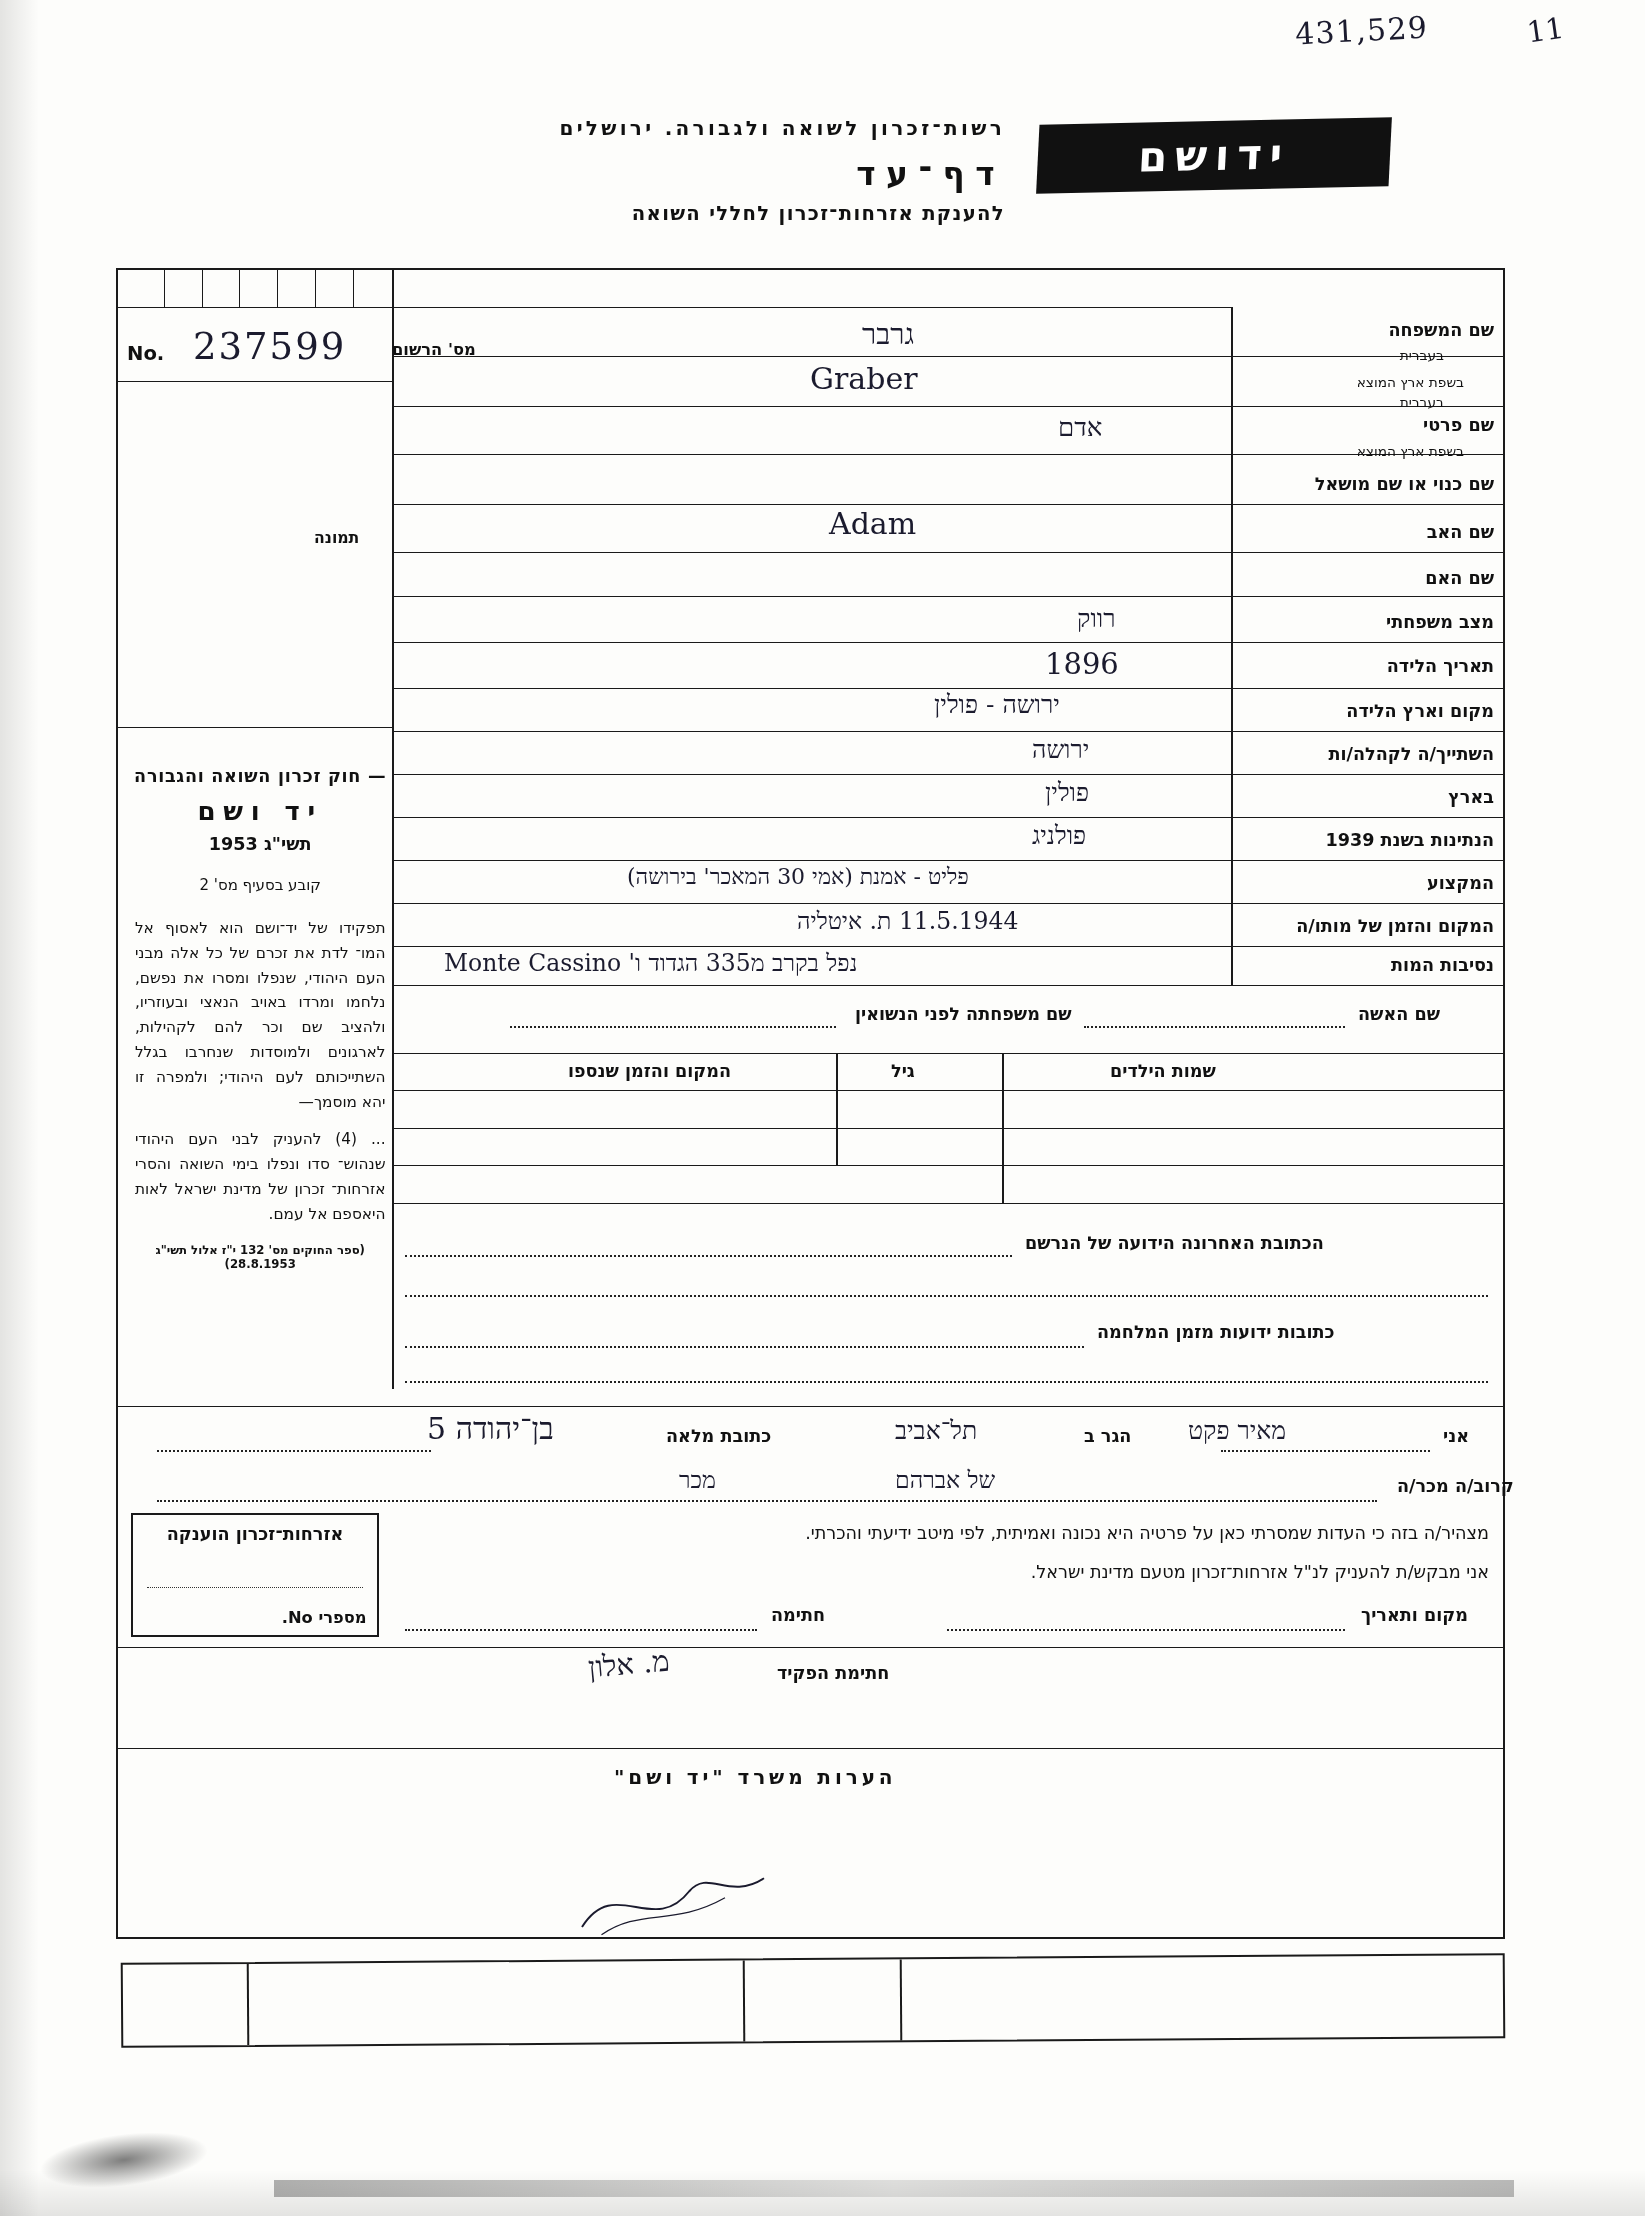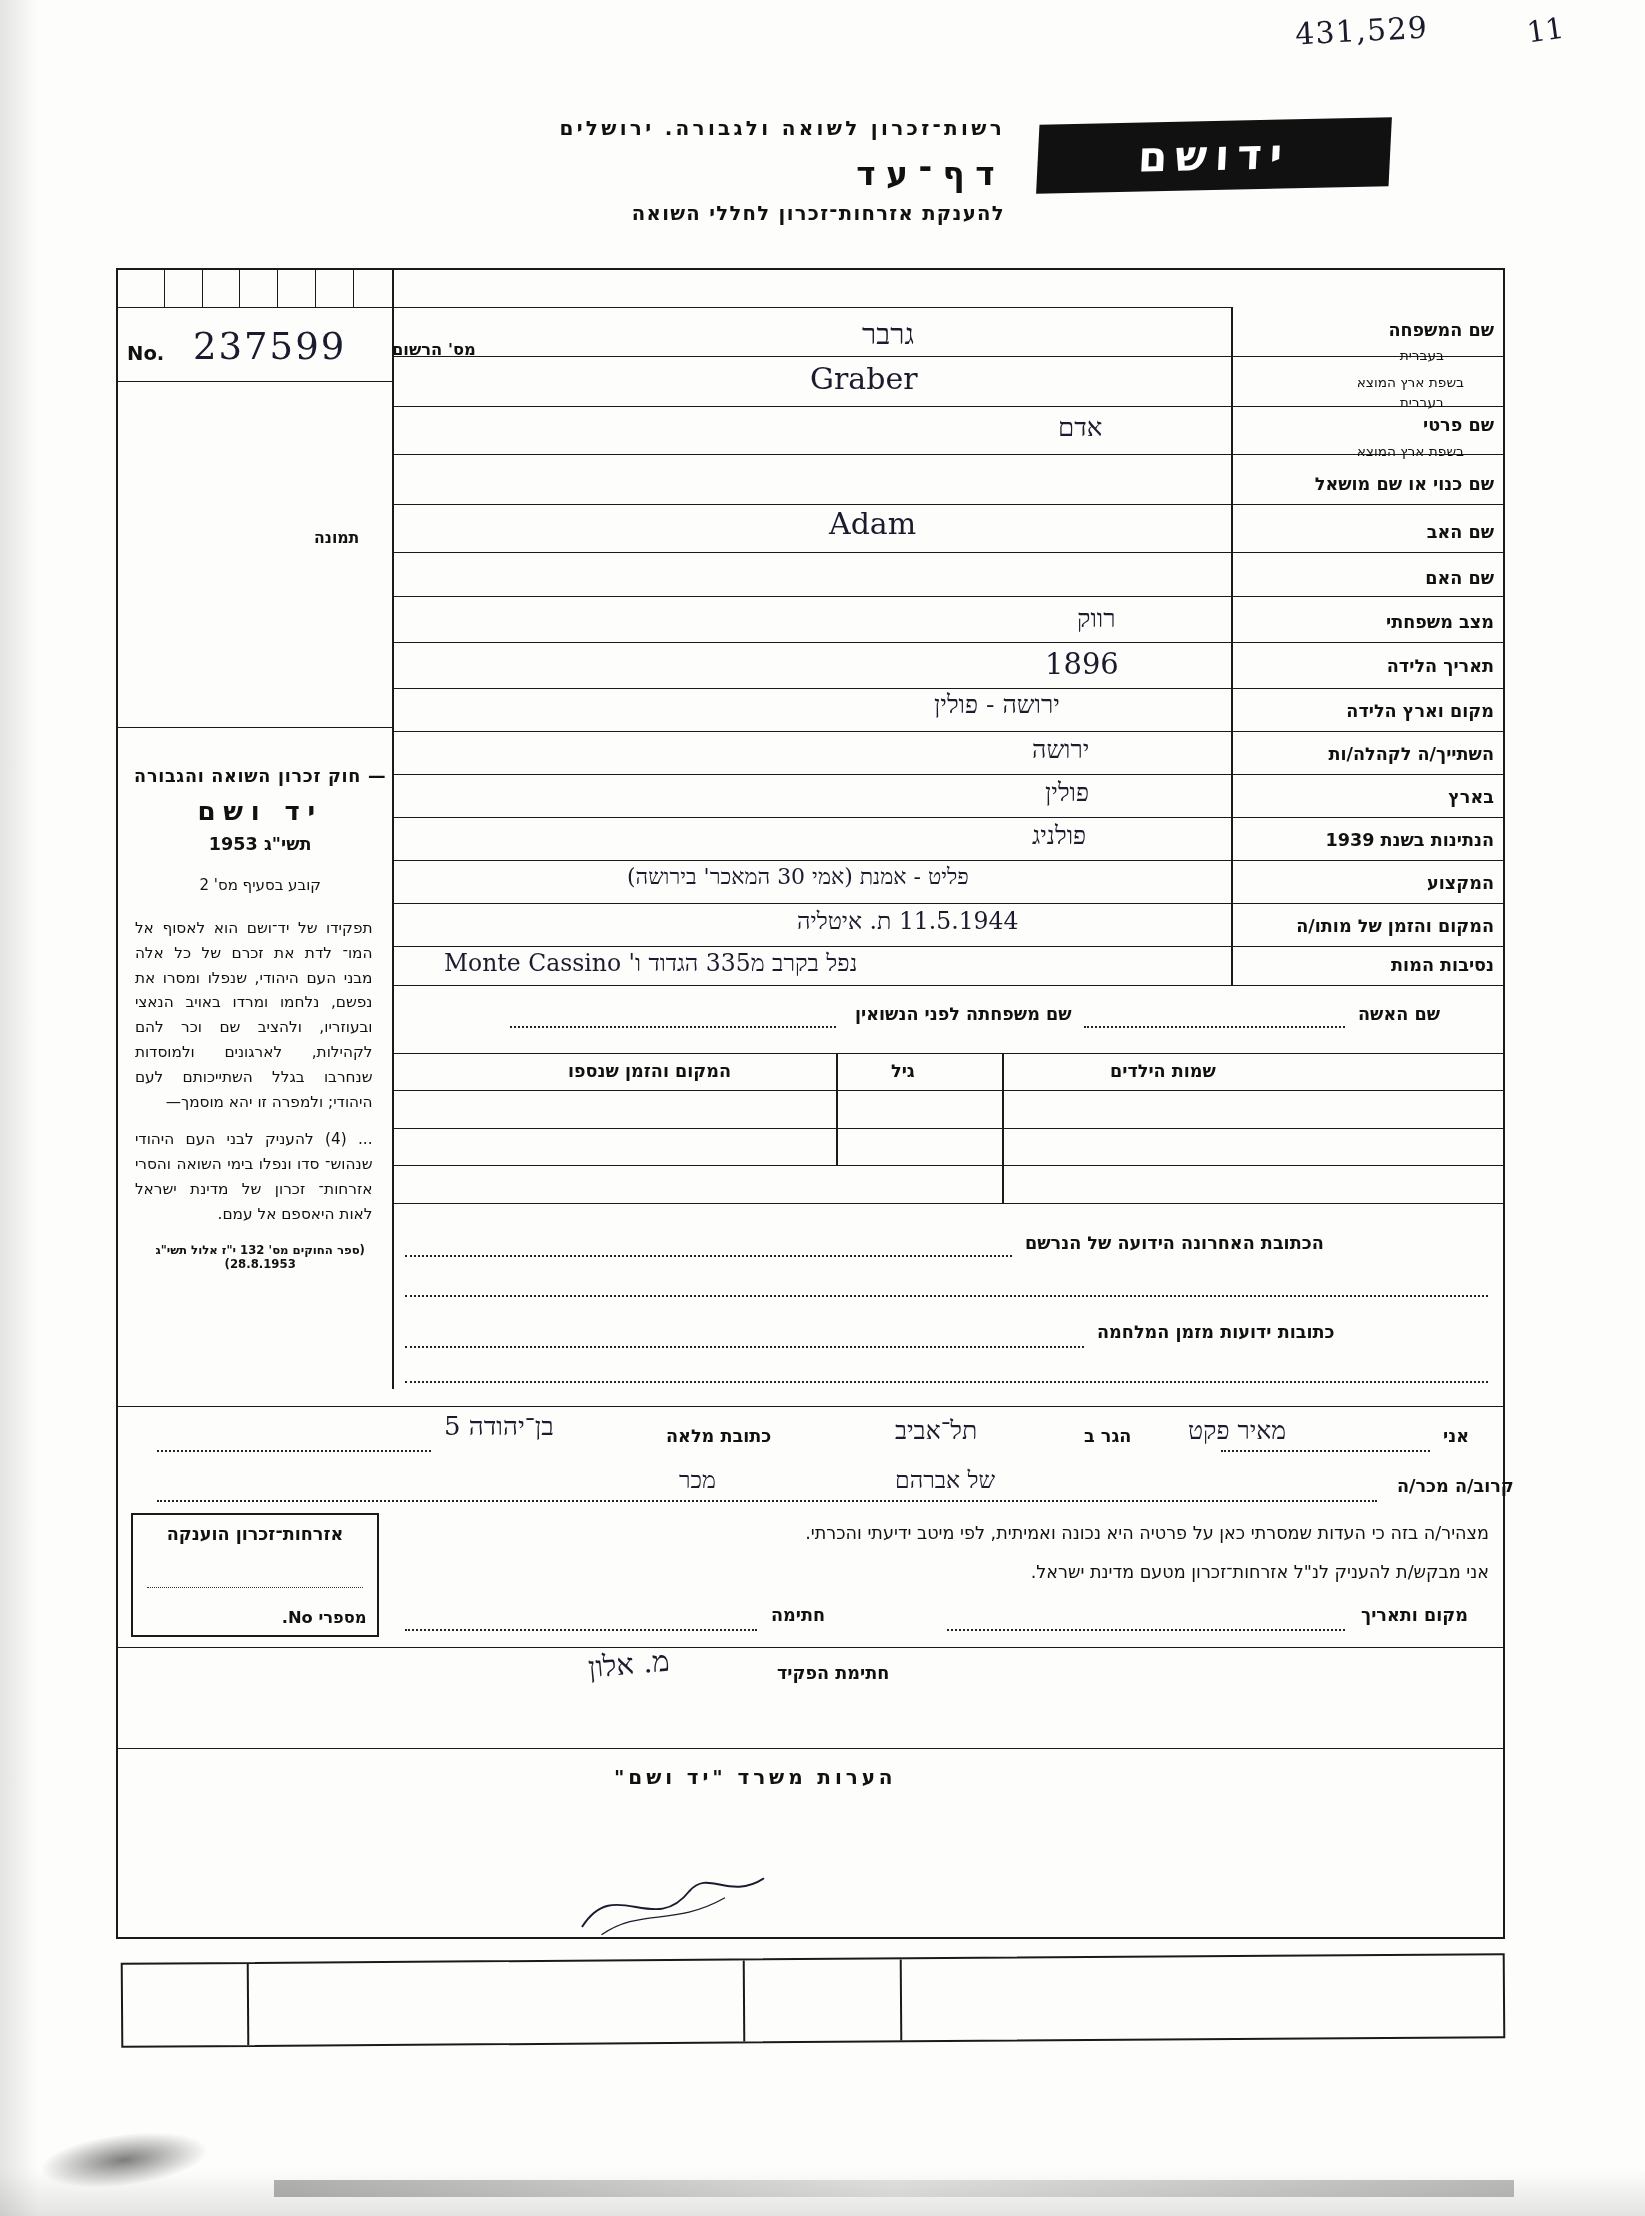--- a/index.html
+++ b/index.html
@@ -236,21 +236,21 @@
     margin-top: 22px;
   }
   #law-body {
     margin-top: 22px;
     font-size: 15.3px;
     line-height: 1.62;
     text-align: justify;
     direction: rtl;
     padding: 0 5.2px;
   }
-  #law-body p { margin: 0 13px 13px 0; }
+  #law-body p { margin: 0 0 13px 0; }
   #law-ref {
     margin-top: 17px;
     font-size: 11.7px;
     font-weight: bold;
     text-align: center;
   }
 
   
   .entry {
     position: absolute;
@@ -509,21 +509,21 @@
     <div class="dotline" style="left:287px; top:1076px; width:679px;"></div>
     <div class="dotline" style="left:287px; top:1111px; width:1083px;"></div>
 
     <div class="hline" style="left:0; top:1136px; width:1385px;"></div>
 
     <div class="botline" style="left:1325px; top:1156px;">אני</div>
     <div class="entry-heb hand" style="left:1070px; top:1146px; font-size:25px;">מאיר פקט</div>
     <div class="botline" style="left:966px; top:1156px;">הגר ב</div>
     <div class="entry-heb hand" style="left:777px; top:1146px; font-size:25px;">תל־אביב</div>
     <div class="botline" style="left:548px; top:1156px;">כתובת מלאה</div>
-    <div class="entry-heb hand" style="left:326px; top:1141px; font-size:26px;text-align:right;">בן־יהודה 5</div>
+    <div class="entry-heb hand" style="left:309px; top:1141px; font-size:30px;text-align:right;">בן־יהודה 5</div>
     <div class="dotline" style="left:39px; top:1180px; width:274px;"></div>
     <div class="dotline" style="left:1103px; top:1180px; width:209px;"></div>
 
     <div class="botline" style="left:1279px; top:1206px;">קרוב/ה מכר/ה</div>
     <div class="entry-heb hand" style="left:777px; top:1196px; font-size:23.5px;">של אברהם</div>
     <div class="entry-heb hand" style="left:561px; top:1196px; font-size:23.5px;">מכר</div>
     <div class="dotline" style="left:39px; top:1230px; width:1220px;"></div>
 
     <div class="botpara" style="left:457px; top:1250px; width:914px;">מצהיר/ה בזה כי העדות שמסרתי כאן על פרטיה היא נכונה ואמיתית, לפי מיטב ידיעתי והכרתי.</div>
     <div class="botpara" style="left:457px; top:1289px; width:914px;">אני מבקש/ת להעניק לנ"ל אזרחות־זכרון מטעם מדינת ישראל.</div>

